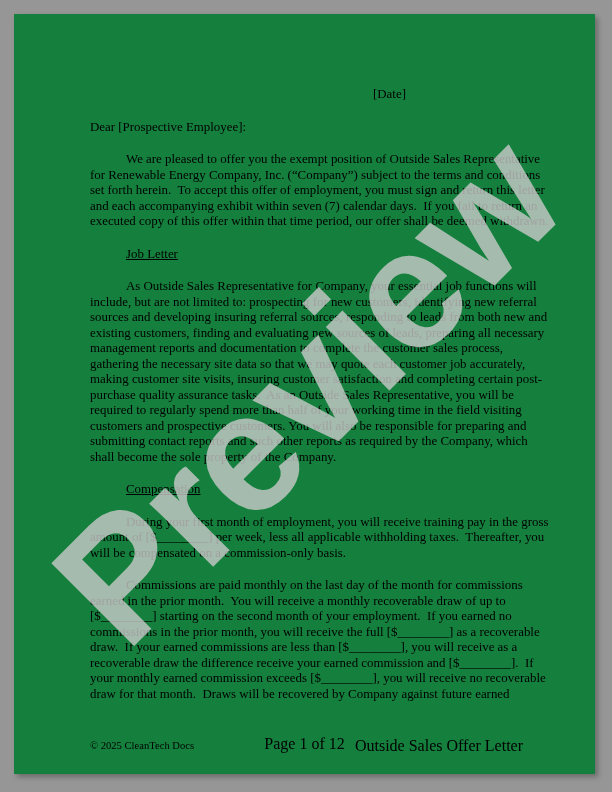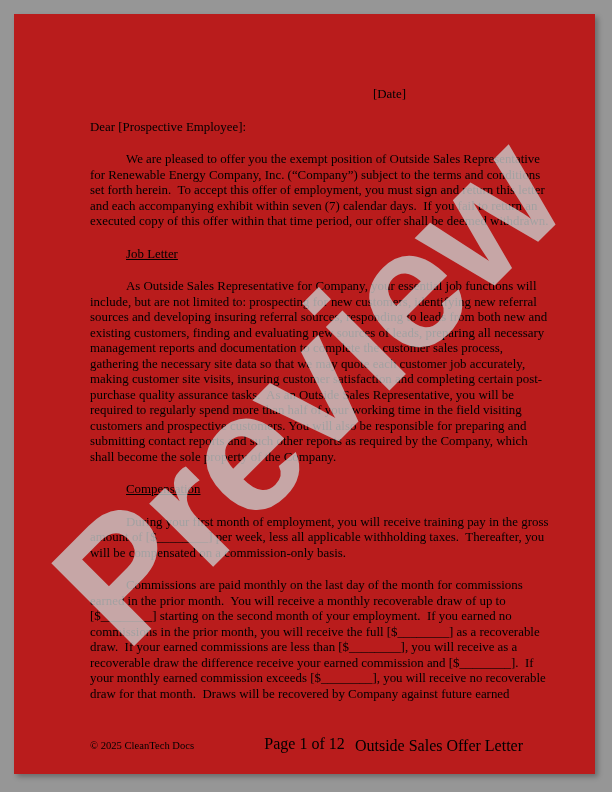--- a/index.html
+++ b/index.html
@@ -11,21 +11,21 @@
     font-family: "Liberation Serif", "DejaVu Serif", serif;
   }
   .viewer {
     position: absolute; inset: 0;
     background: #969696;
   }
   .page {
     position: absolute;
     left: 14px; top: 14px;
     width: 581px; height: 760px;
-    background: #b91c1c;
+    background: #15803d;
     box-shadow: 3px 3px 5px rgba(0,0,0,0.28);
     overflow: hidden;
   }
   .content {
     position: absolute;
     left: 0; top: 0; right: 0;
     padding: 73px 70px 0 76px;
     font-size: 12.9px;
     line-height: 15.5px;
     color: #000000;

